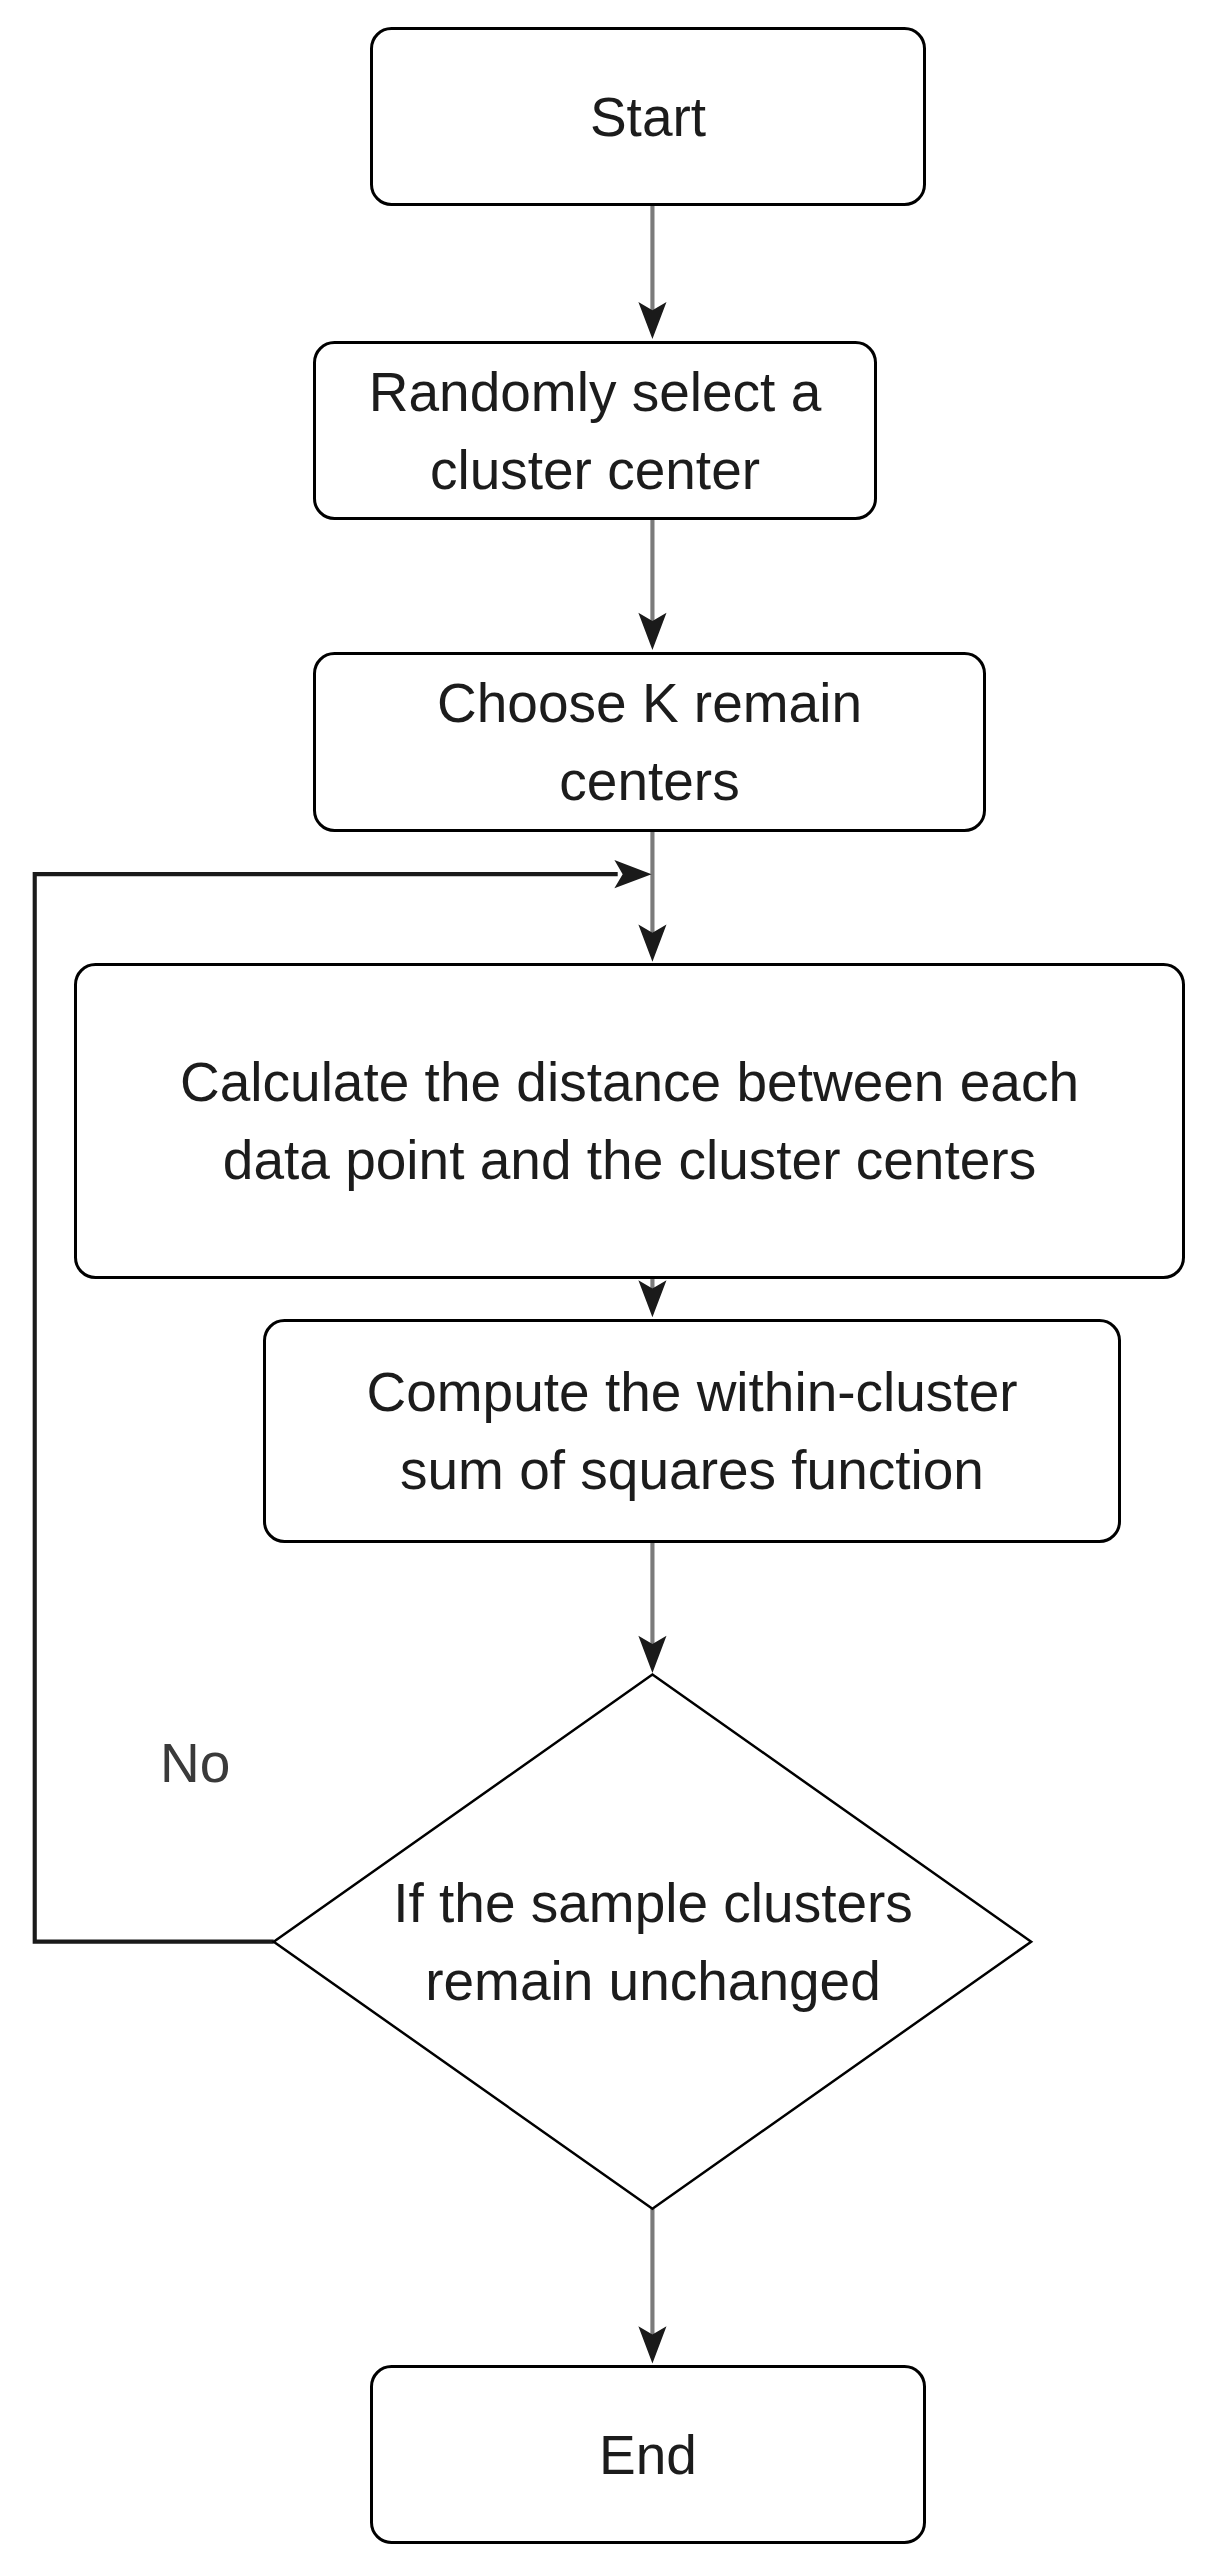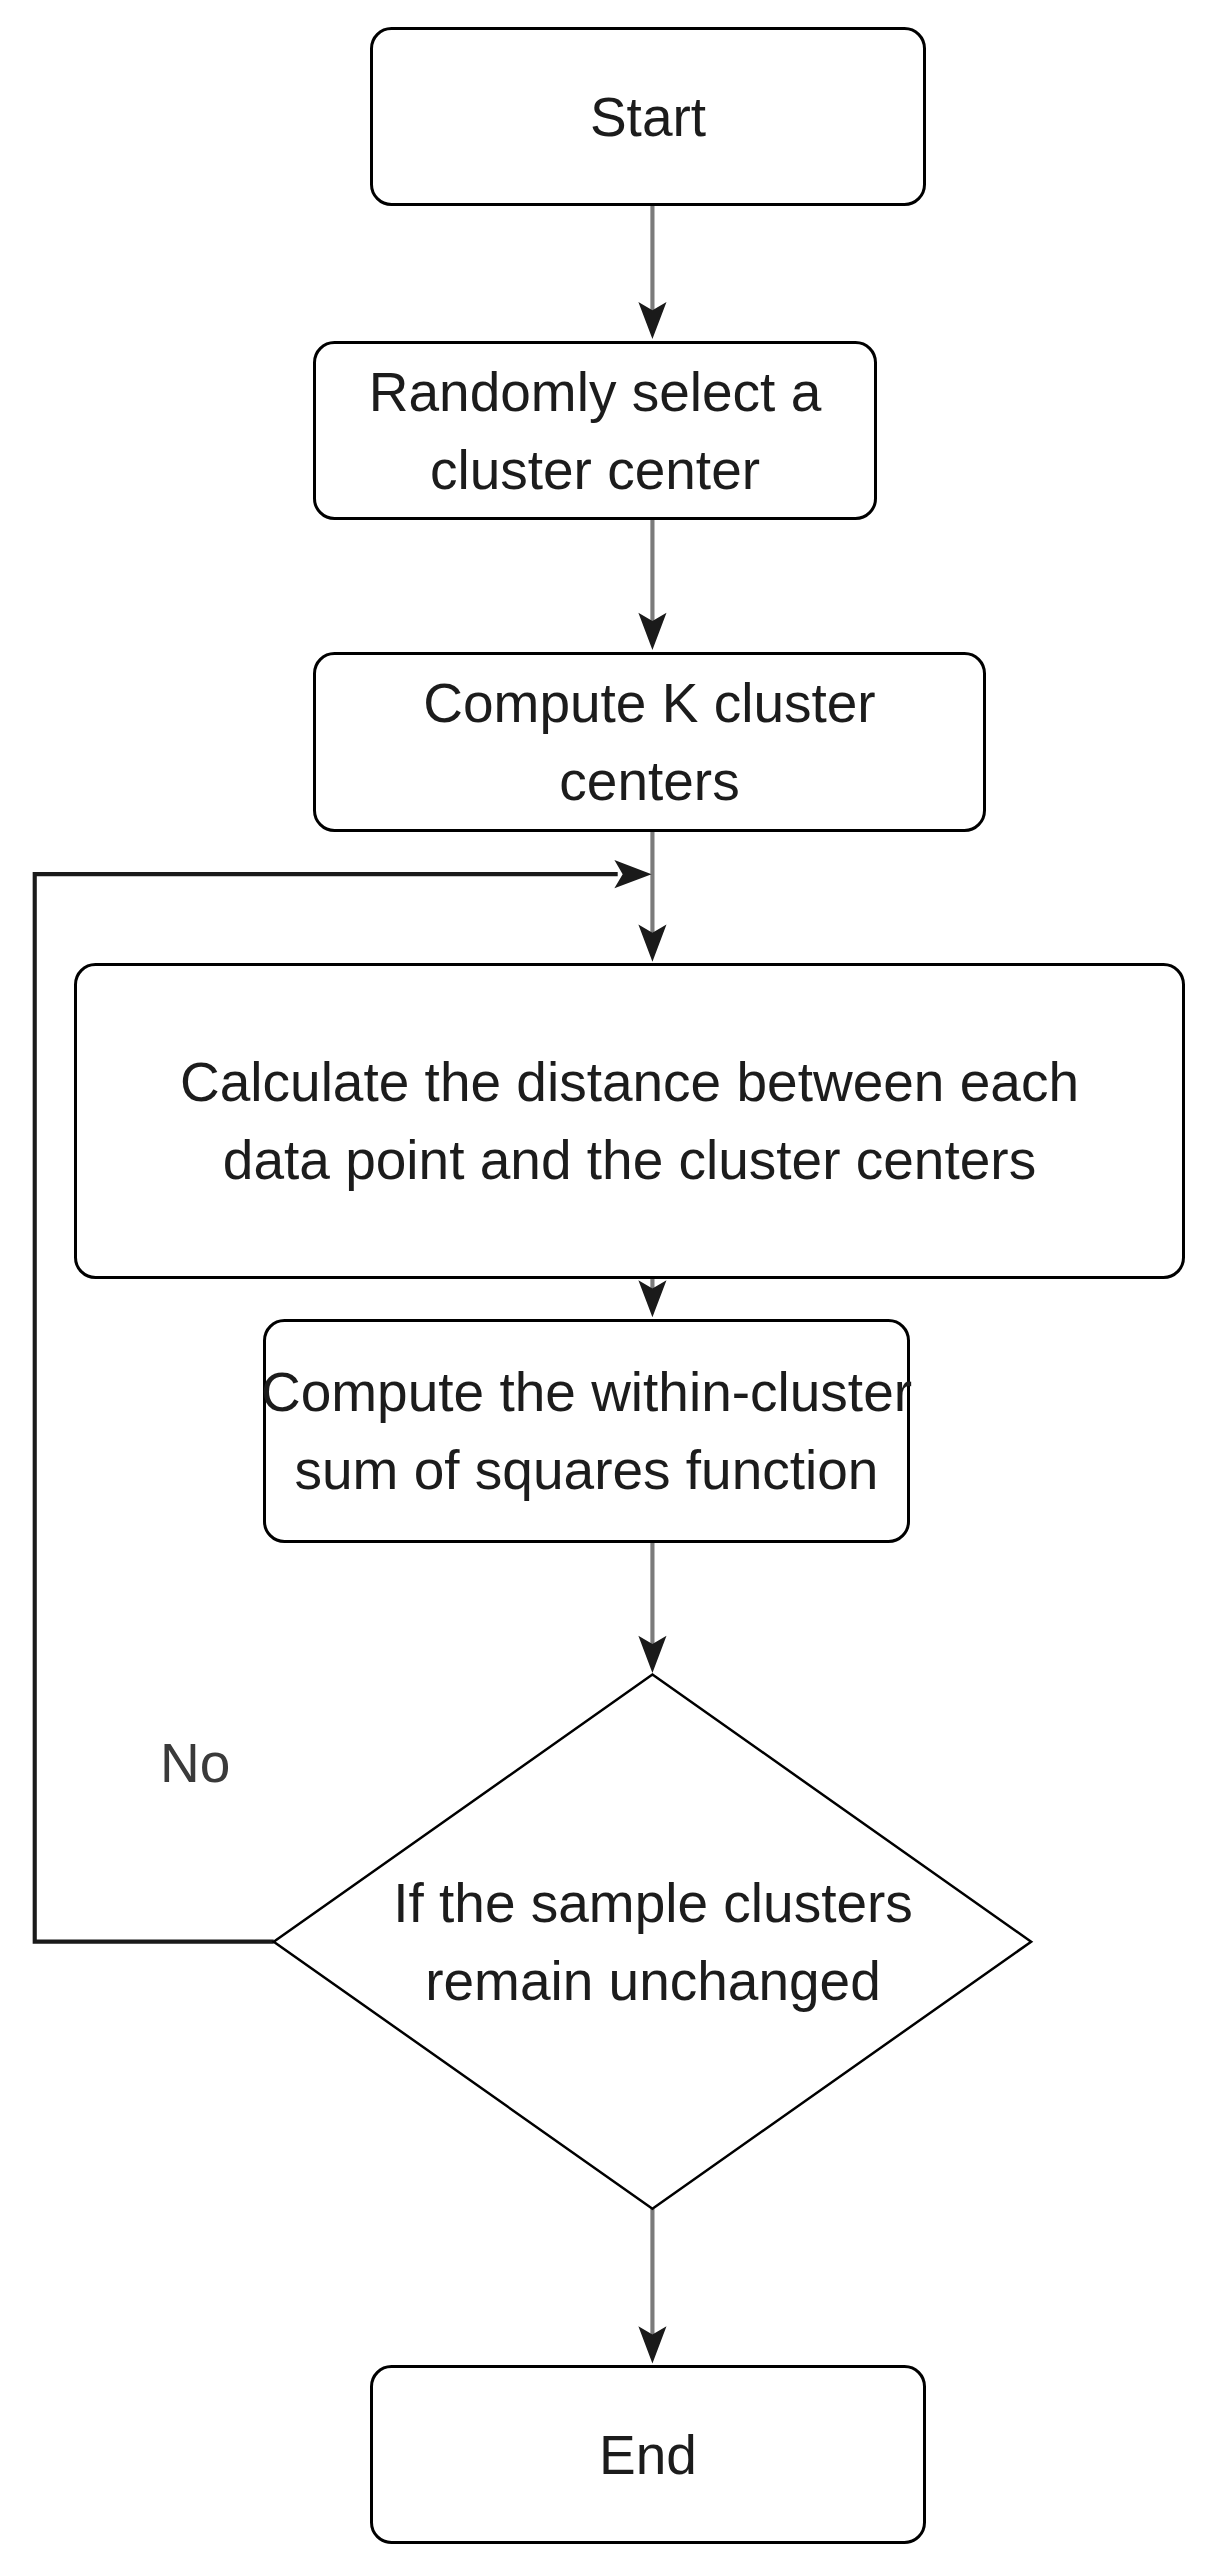--- a/index.html
+++ b/index.html
@@ -38,21 +38,21 @@
     font-size: 55px;
     line-height: 78px;
     color: #1c1c1c;
     white-space: pre;
     text-align: center;
   }
   .node-start     { left: 370px; top: 27px;   width: 556px;  height: 179px; }
   .node-select    { left: 313px; top: 341px;  width: 564px;  height: 179px; }
   .node-choose    { left: 313px; top: 652px;  width: 673px;  height: 180px; }
   .node-calculate { left: 74px;  top: 963px; width: 1111px; height: 316px; }
-  .node-compute   { left: 263px; top: 1319px; width: 647px;  height: 224px; }
+  .node-compute   { left: 263px; top: 1319px; width: 858px;  height: 224px; }
   .node-end       { left: 370px; top: 2365px; width: 556px;  height: 179px; }
   .decision-label-box {
     position: absolute;
     left: 322px;
     top: 1861px;
     width: 662px;
     height: 162px;
     display: flex;
     align-items: center;
     justify-content: center;
@@ -103,21 +103,21 @@
   <div class="node node-start">
     <span class="label">Start</span>
   </div>
 
   <div class="node node-select">
     <span class="label">Randomly select a
 cluster center</span>
   </div>
 
   <div class="node node-choose">
-    <span class="label">Compute K cluster
+    <span class="label">Choose K remain
 centers</span>
   </div>
 
   <div class="node node-calculate">
     <span class="label">Calculate the distance between each
 data point and the cluster centers</span>
   </div>
 
   <div class="node node-compute">
     <span class="label">Compute the within-cluster

